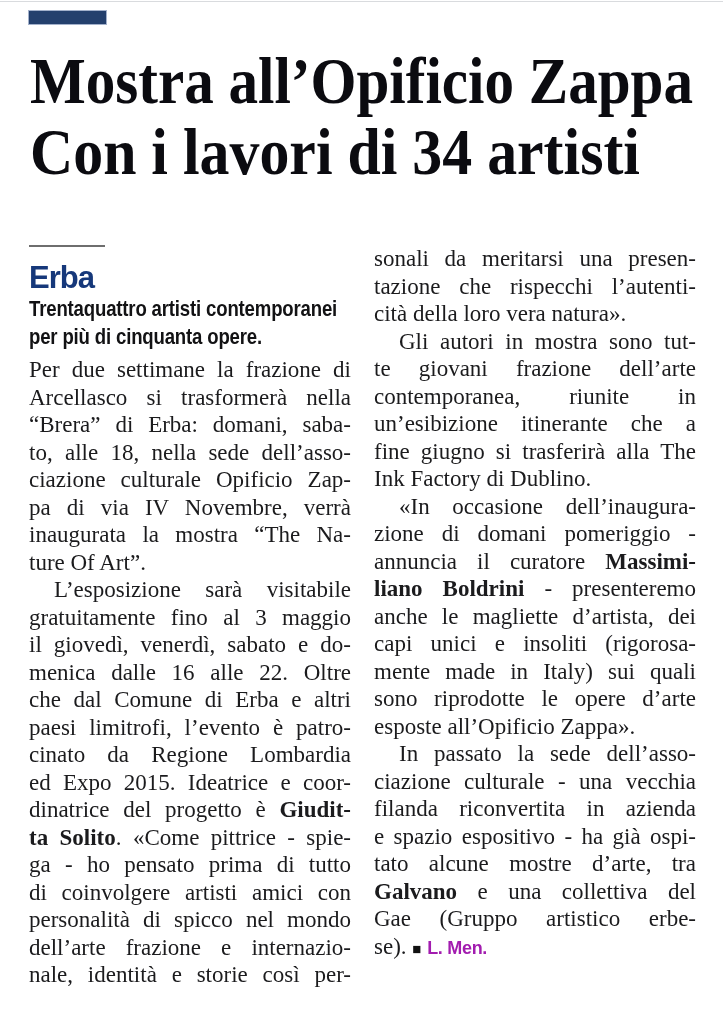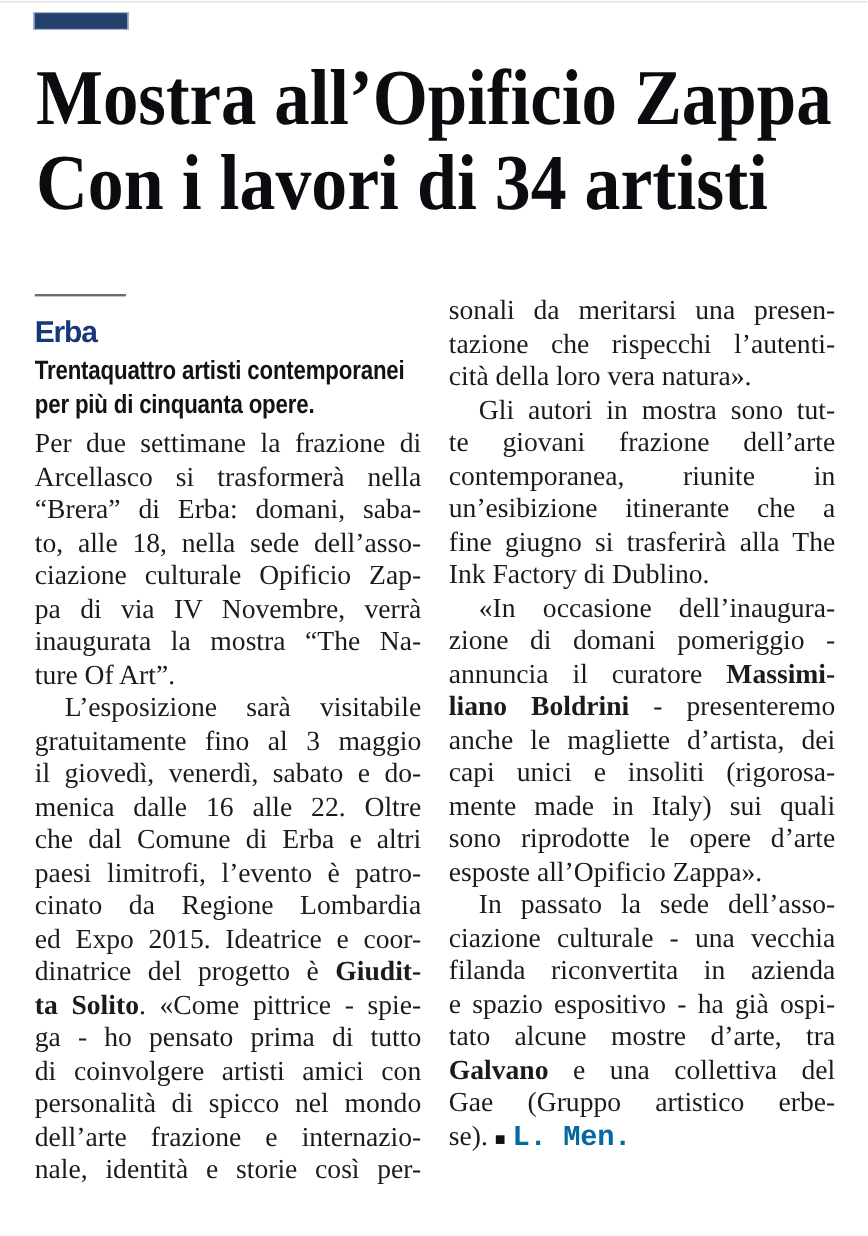--- a/index.html
+++ b/index.html
@@ -50,21 +50,21 @@
   }
   .kicker-rule {
     width: 76px; height: 2px;
     background: #6e6e6e;
     margin-top: 5px;
   }
   .kicker {
     margin-top: 15px;
     font-family: "Liberation Sans", sans-serif;
     font-weight: bold;
-    font-size: 25px;
+    font-size: 31px;
     line-height: 31px;
     letter-spacing: -1px;
     color: #16387a;
   }
   .lede { margin-top: 2px; }
   .lede-line {
     white-space: nowrap;
     transform: scaleX(0.845);
     transform-origin: 0 0;
     font-family: "Liberation Sans", sans-serif;
@@ -83,25 +83,25 @@
   .line.end { text-align-last: left; }
   .line.indent { text-indent: 25px; }
   .seg-n { font-weight: normal; }
   .seg-b { font-weight: bold; }
   .seg-sq {
     font-family: "Liberation Sans", sans-serif;
     font-size: 15px;
     color: #111;
   }
   .seg-sig {
-    font-family: Liberation Mono, monospace;
+    font-family: Liberation Sans, sans-serif;
     font-weight: bold;
-    font-size: 24px;
+    font-size: 18px;
     letter-spacing: -0.3px;
-    color: #0369a1;
+    color: #a21caf;
   }
 </style>
 </head>
 <body>
 
 <div class="page">
 
   <div class="top-hairline"></div>
 
   <div class="masthead-bar"></div>

